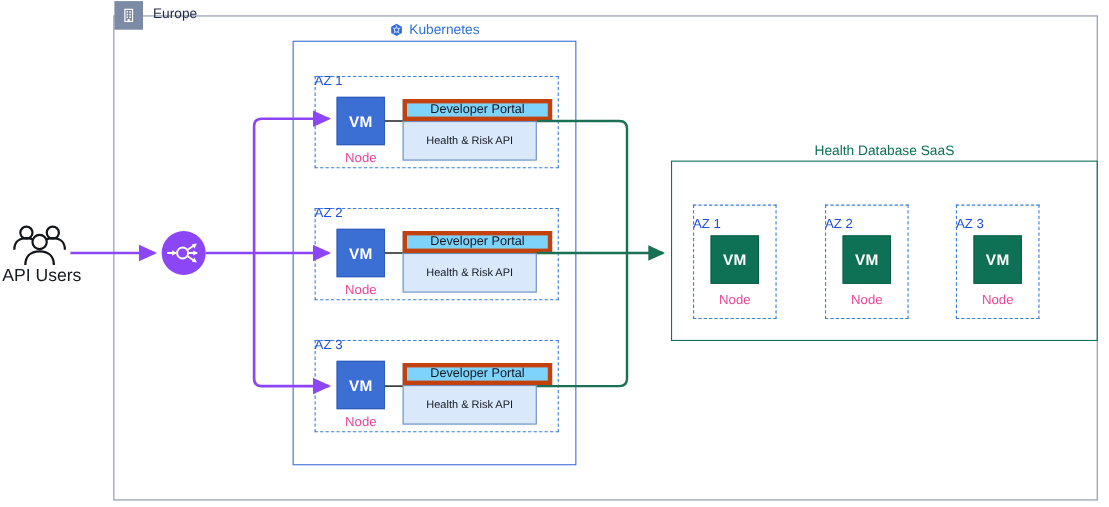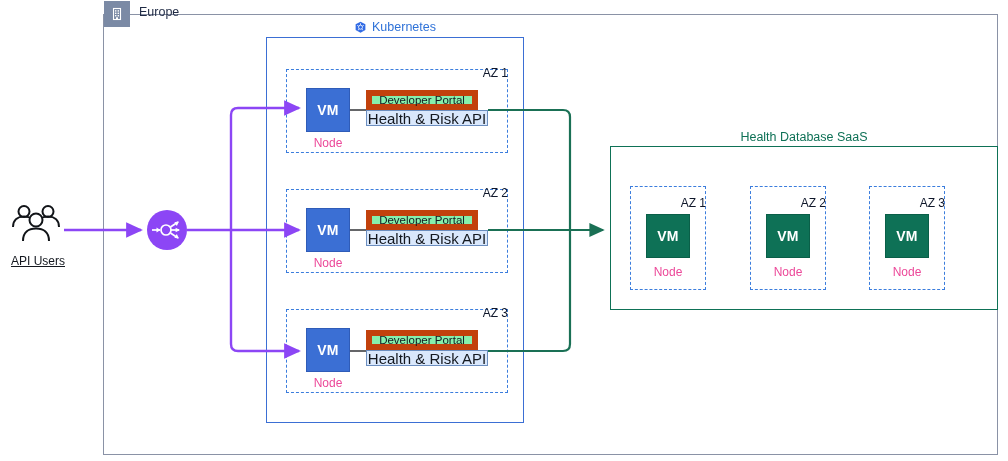--- a/index.html
+++ b/index.html
@@ -11,38 +11,38 @@
   #region-box{left:103px;top:14px;width:895px;height:441px;border:1px solid #8a92a6;box-sizing:border-box;background:transparent;}
   #region-badge{left:104px;top:1px;width:26px;height:26px;background:#7b8aa5;display:flex;align-items:center;justify-content:center;}
   #region-label{left:139px;top:5px;font-size:12.5px;color:#1f2a44;white-space:nowrap;}
 
   
   #k8s-title{left:266px;top:20px;width:258px;display:flex;align-items:center;justify-content:center;gap:5px;font-size:12.5px;color:#2f72d8;text-align:center;}
   #k8s-box{left:266px;top:37px;width:258px;height:386px;border:1.3px solid #3b6fd4;box-sizing:border-box;}
 
   
   .az-box{border:1.4px dashed #3b7ddd;box-sizing:border-box;}
-  .az-title{font-size:12px;color:#0f172a;text-align:right;white-space:nowrap;}
+  .az-title{font-size:12px;color:#1d4ed8;text-align:left;white-space:nowrap;}
 
   
   .vm-blue{width:44px;height:44px;background:#3b6fd4;border:1px solid #2f5cb8;box-sizing:border-box;display:flex;align-items:center;justify-content:center;color:#ffffff;font-size:14px;font-weight:bold;letter-spacing:.3px;}
   .node-label{font-size:12px;color:#ec4899;text-align:center;white-space:nowrap;}
 
   
-  .svc-top{width:112px;height:20px;background:#86efac;border:6px solid #c2410c;box-sizing:border-box;display:flex;align-items:center;justify-content:center;font-size:11.5px;color:#14181f;white-space:nowrap;}
-  .svc-bot{width:122px;height:16px;background:#dae8fc;border:1px solid #6c8ebf;box-sizing:border-box;display:flex;align-items:center;justify-content:center;font-size:15px;color:#14181f;white-space:nowrap;}
+  .svc-top{width:136px;height:20px;background:#7dd3fc;border:4px solid #c2410c;box-sizing:border-box;display:flex;align-items:center;justify-content:center;font-size:11.5px;color:#14181f;white-space:nowrap;}
+  .svc-bot{width:122px;height:36px;background:#dae8fc;border:1px solid #6c8ebf;box-sizing:border-box;display:flex;align-items:center;justify-content:center;font-size:10px;color:#14181f;white-space:nowrap;}
 
   
   #db-title{left:610px;top:130px;width:388px;text-align:center;font-size:12.5px;color:#0e7156;}
   #db-box{left:610px;top:146px;width:388px;height:164px;border:1.3px solid #0e7156;box-sizing:border-box;}
   .vm-green{width:44px;height:44px;background:#0e7156;border:1px solid #0a5f48;box-sizing:border-box;display:flex;align-items:center;justify-content:center;color:#ffffff;font-size:14px;font-weight:bold;letter-spacing:.3px;}
 
   
   #users-icon{left:8px;top:203px;width:56px;height:44px;}
-  #users-label{left:0px;top:254px;width:76px;text-align:center;font-size:12px;color:#14181f;white-space:nowrap;text-decoration:underline;}
+  #users-label{left:0px;top:242px;width:76px;text-align:center;font-size:16px;color:#14181f;white-space:nowrap;}
 
   
   #lb-circle{left:147px;top:210px;width:40px;height:40px;border-radius:50%;background:#8c46f5;display:flex;align-items:center;justify-content:center;}
 
   svg.ovl{position:absolute;left:0;top:0;width:1008px;height:461px;pointer-events:none;}
 </style>
 </head>
 <body>
 
 <div id="canvas">

